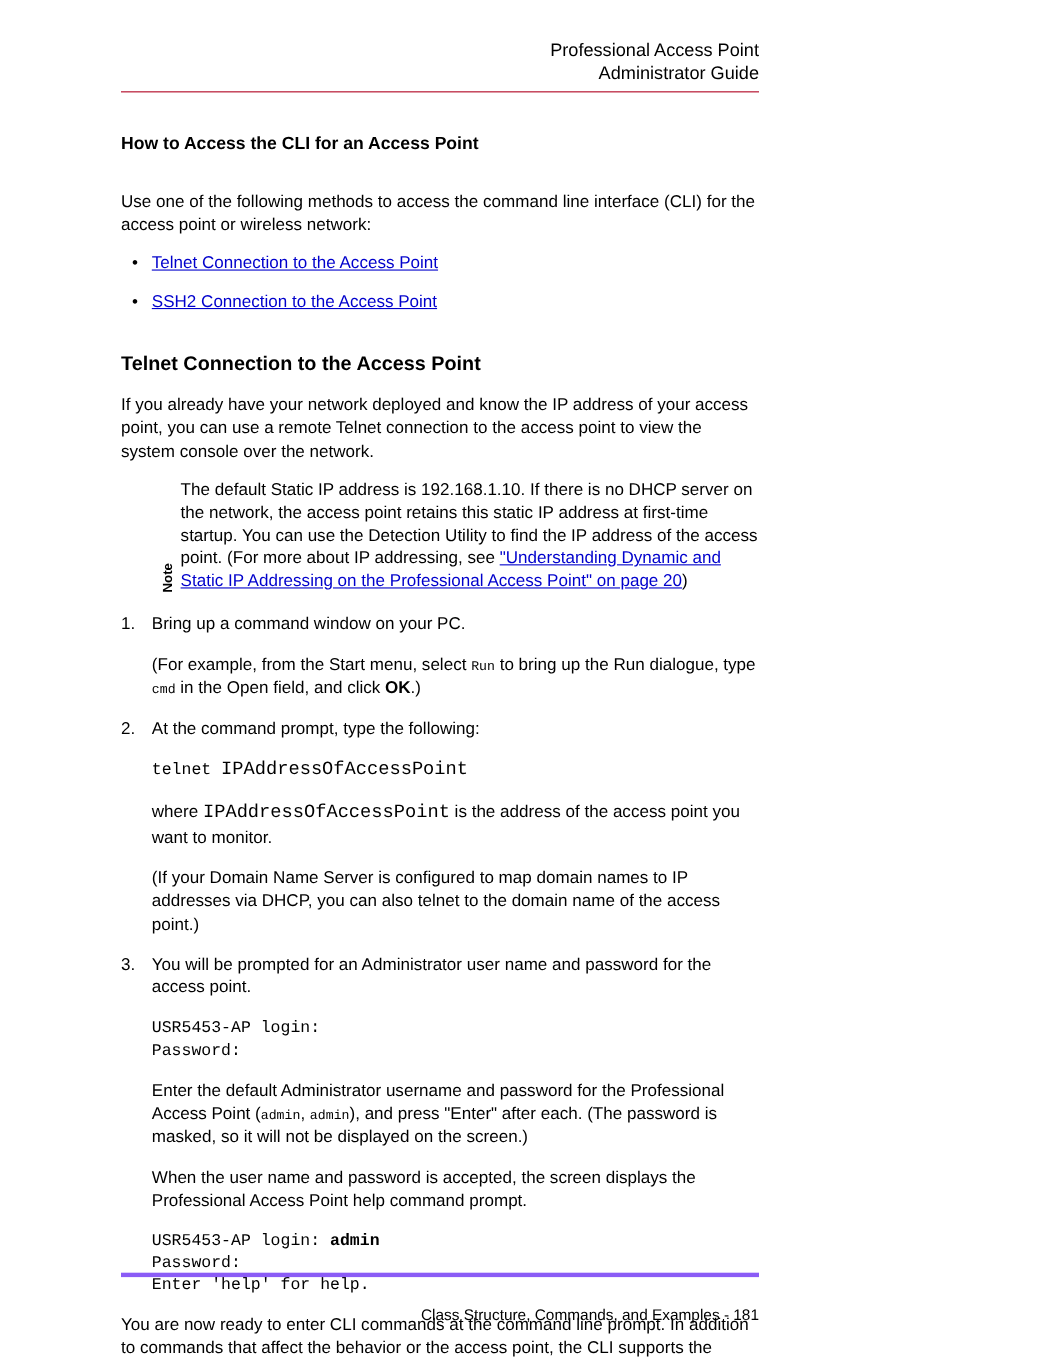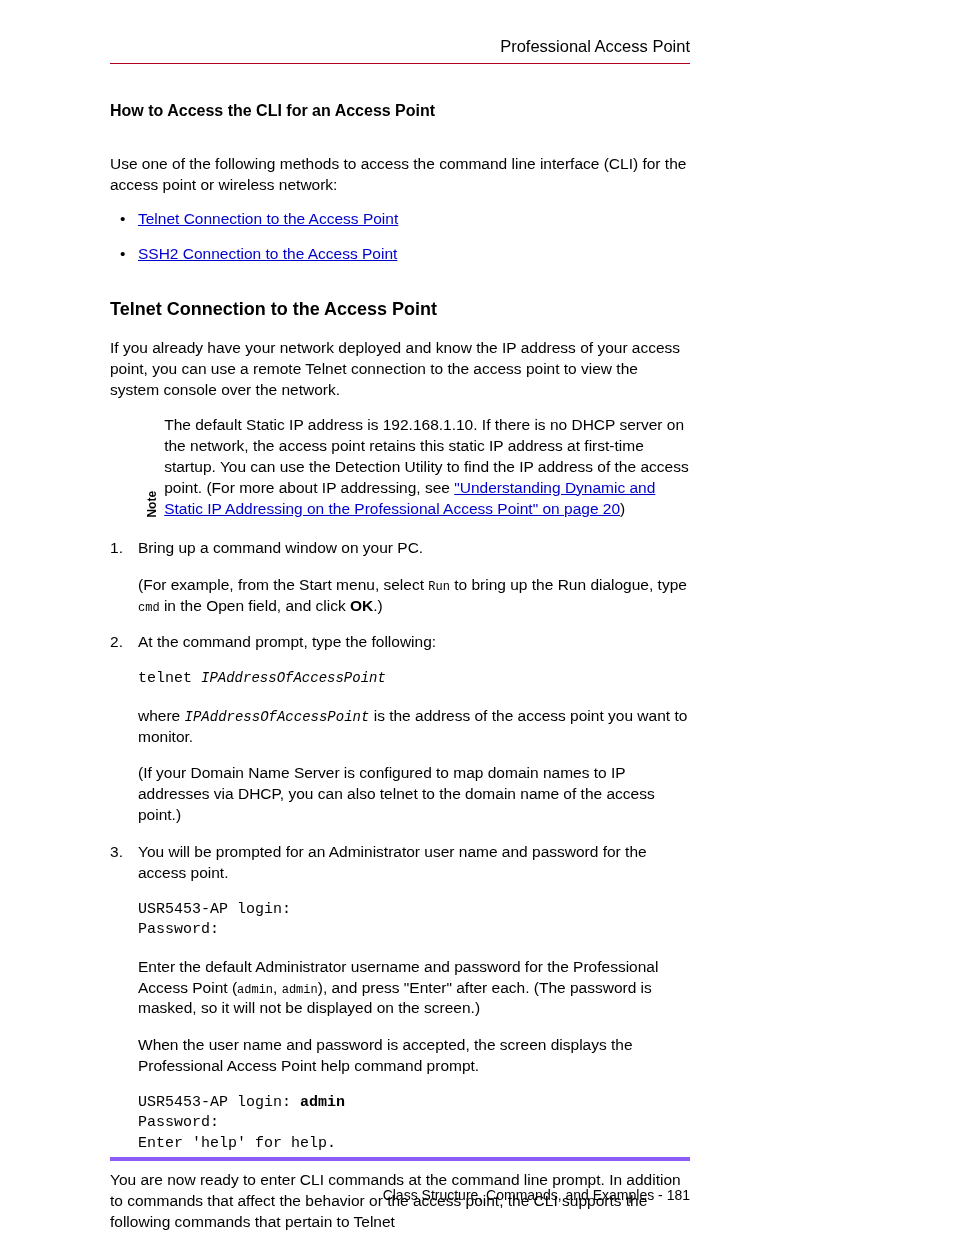--- a/index.html
+++ b/index.html
@@ -99,22 +99,21 @@
     margin-top: 16px;
     font-size: 15.5px;
     line-height: 1.35;
   }
   .mono {
     font-family: "Courier New", Courier, monospace;
     font-size: 12px;
   }
   .mono-italic {
     font-family: "Courier New", Courier, monospace;
-    font-style: italic;
-    font-size: 14px;
+    font-size: 17px;
   }
   .bold { font-weight: bold; }
   pre.code {
     font-family: "Courier New", Courier, monospace;
     font-size: 15px;
     margin: 16px 0;
     white-space: pre;
     line-height: 1.35;
   }
   .footer {
@@ -128,20 +127,21 @@
     font-size: 14px;
   }
 </style>
 </head>
 <body>
 
 <div class="page">
 
   <div class="header-block">
     <div>Professional Access Point</div>
+    <div>Administrator Guide</div>
   </div>
 
   <h1>How to Access the CLI for an Access Point</h1>
 
   <p>Use one of the following methods to access the command line interface (CLI) for the access point or wireless network:</p>
 
   <ul class="link-list">
     <li>
       <a href="#" class="doc-link">Telnet Connection to the Access Point</a>
     </li>

